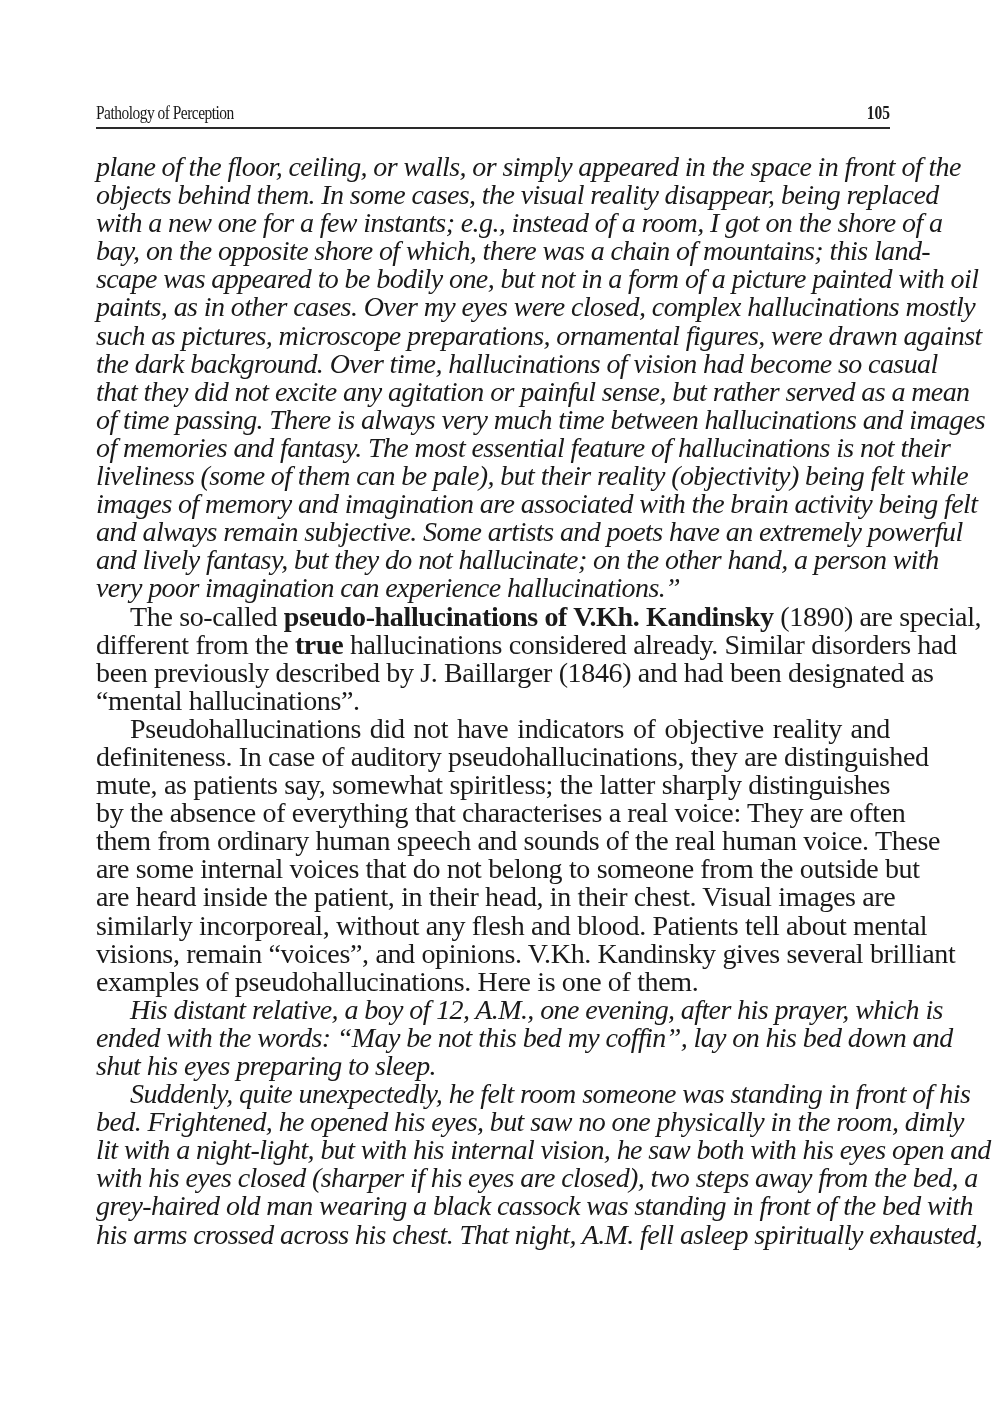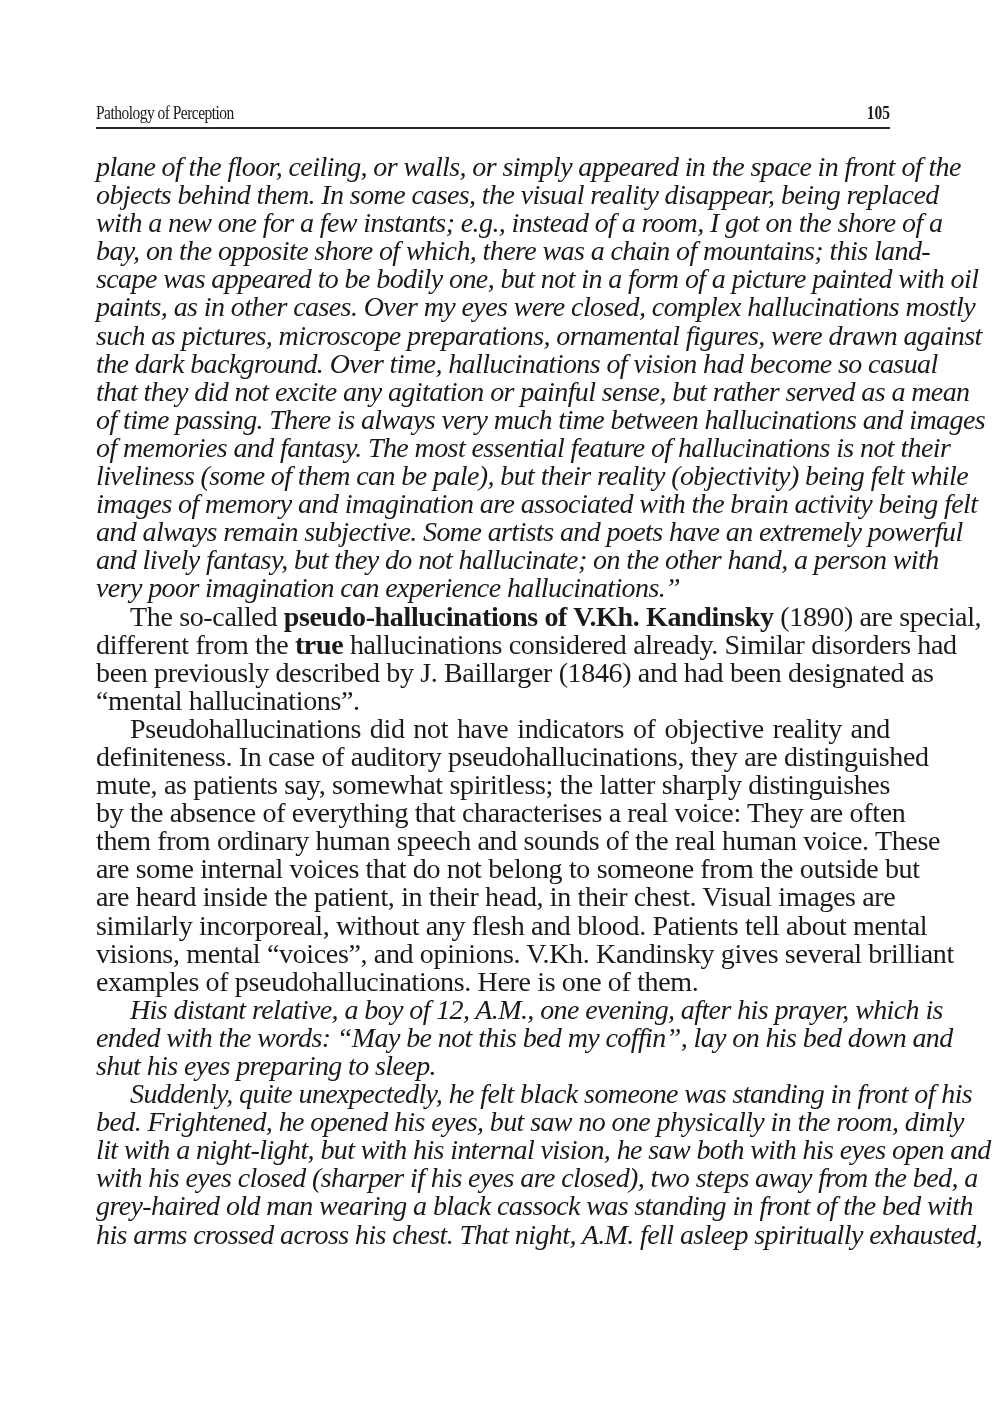--- a/index.html
+++ b/index.html
@@ -116,32 +116,32 @@
 
     <p>
       <span class="line ind">Pseudohallucinations did not have indicators of objective reality and</span>
       <span class="line">definiteness. In case of auditory pseudohallucinations, they are distinguished</span>
       <span class="line">mute, as patients say, somewhat spiritless; the latter sharply distinguishes</span>
       <span class="line">by the absence of everything that characterises a real voice: They are often</span>
       <span class="line">them from ordinary human speech and sounds of the real human voice. These</span>
       <span class="line">are some internal voices that do not belong to someone from the outside but</span>
       <span class="line">are heard inside the patient, in their head, in their chest. Visual images are</span>
       <span class="line">similarly incorporeal, without any flesh and blood. Patients tell about mental</span>
-      <span class="line">visions, mental “voices”, and opinions. V.Kh. Kandinsky gives several brilliant</span>
+      <span class="line">visions, remain “voices”, and opinions. V.Kh. Kandinsky gives several brilliant</span>
       <span class="line last">examples of pseudohallucinations. Here is one of them.</span>
     </p>
 
     <p class="it">
       <span class="line ind">His distant relative, a boy of 12, A.M., one evening, after his prayer, which is</span>
       <span class="line">ended with the words: “May be not this bed my coffin”, lay on his bed down and</span>
       <span class="line last">shut his eyes preparing to sleep.</span>
     </p>
 
     <p class="it">
-      <span class="line ind">Suddenly, quite unexpectedly, he felt black someone was standing in front of his</span>
+      <span class="line ind">Suddenly, quite unexpectedly, he felt room someone was standing in front of his</span>
       <span class="line">bed. Frightened, he opened his eyes, but saw no one physically in the room, dimly</span>
       <span class="line">lit with a night-light, but with his internal vision, he saw both with his eyes open and</span>
       <span class="line">with his eyes closed (sharper if his eyes are closed), two steps away from the bed, a</span>
       <span class="line">grey-haired old man wearing a black cassock was standing in front of the bed with</span>
       <span class="line">his arms crossed across his chest. That night, A.M. fell asleep spiritually exhausted,</span>
     </p>
 
   </div>
 </div>
 

